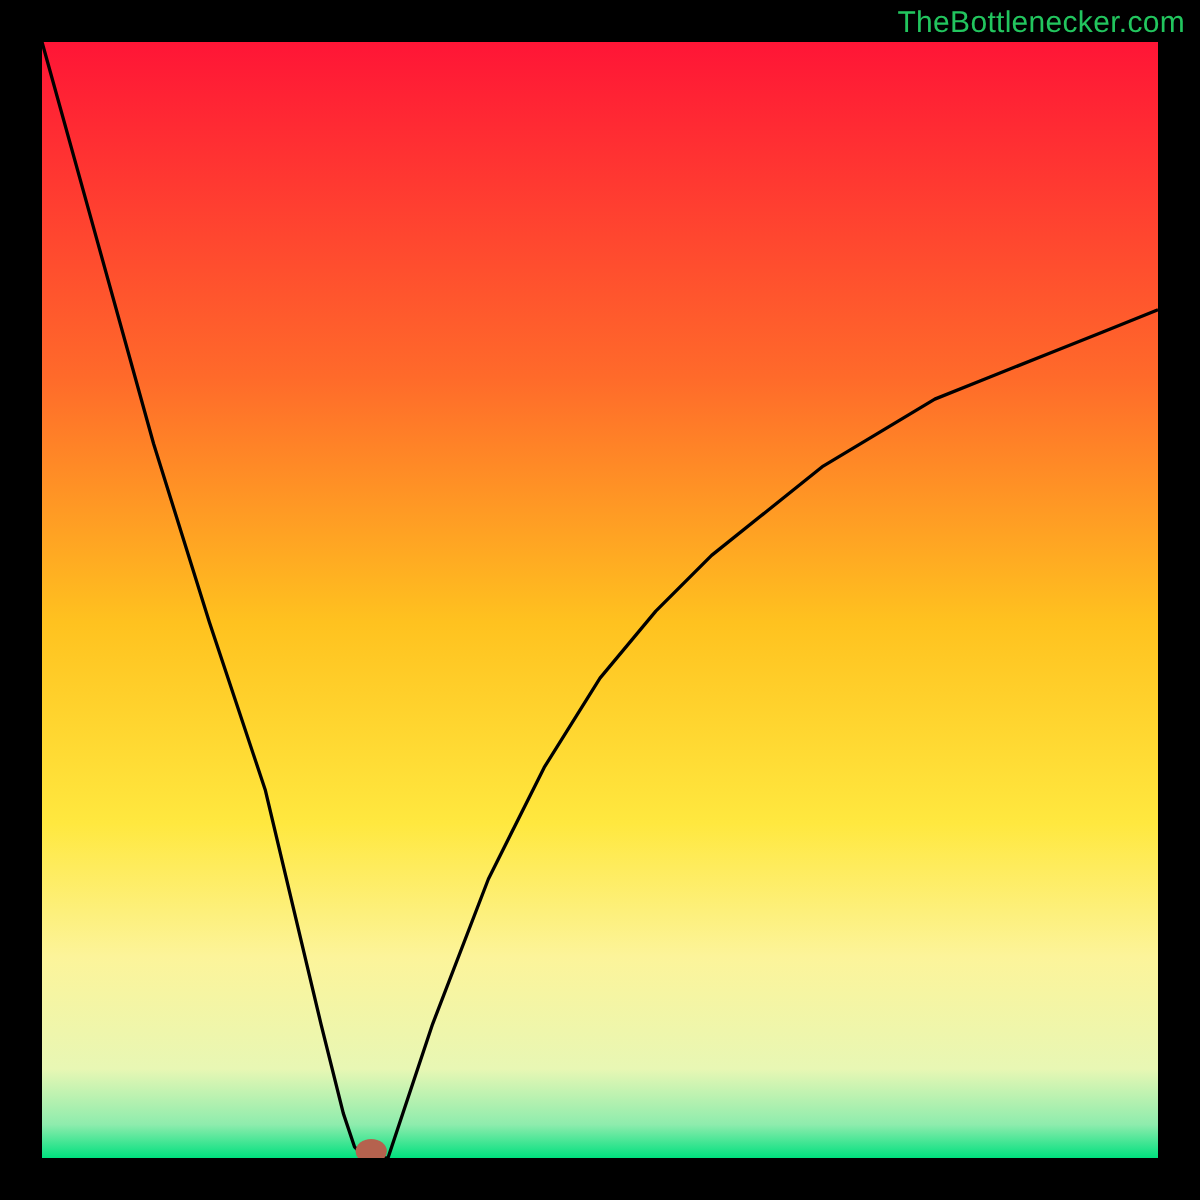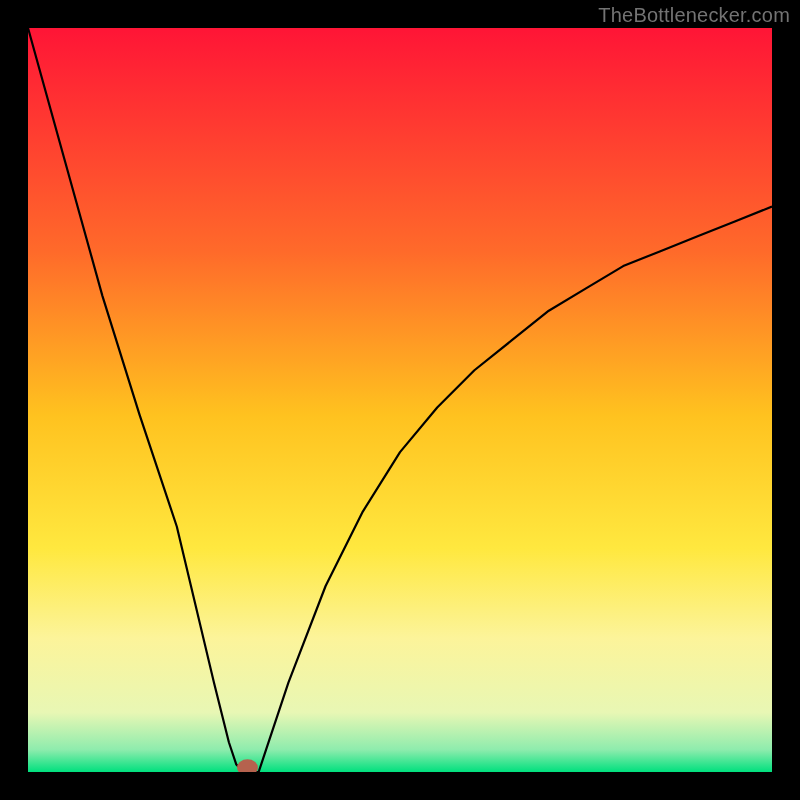--- a/index.html
+++ b/index.html
@@ -14,21 +14,21 @@
   .frame {
     position: relative;
     width: 800px;
     height: 800px;
     background: #000;
   }
   .watermark {
     position: absolute;
     top: 4px;
     right: 10px;
-    color: #737373;
+    color: #22c55e;
     font-size: 20px;
     font-weight: 500;
     letter-spacing: 0.2px;
     z-index: 5;
   }
   .plot-area {
     position: absolute;
     left: 28px;
     top: 28px;
     width: 744px;

